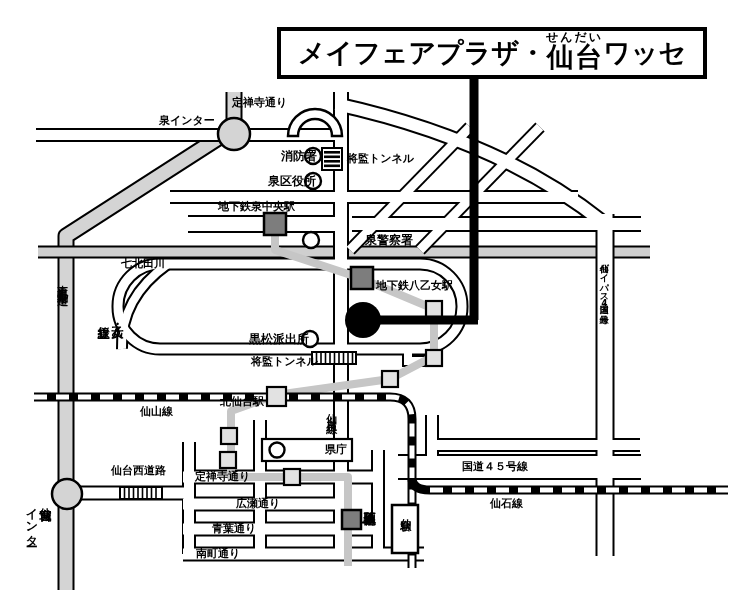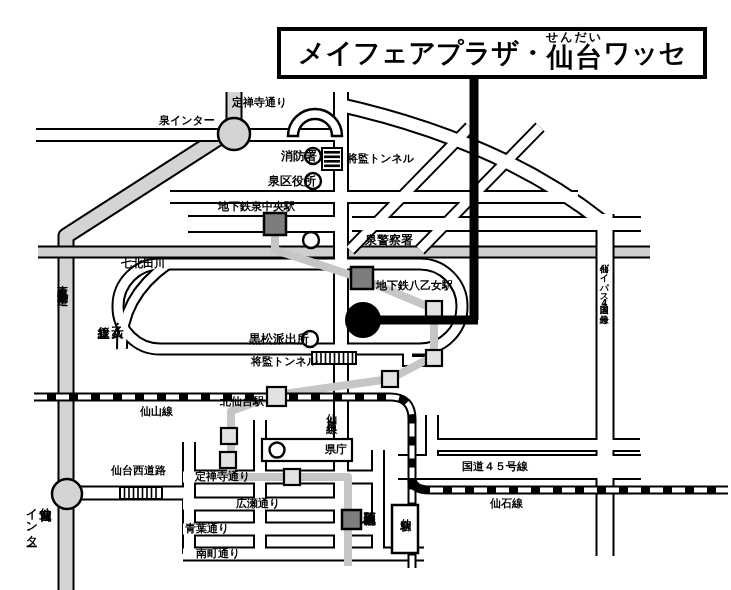--- a/index.html
+++ b/index.html
@@ -197,21 +197,21 @@
   <div class="lbl" style="left:376px;top:280px;">地下鉄八乙女駅</div>
   <div class="lbl sm" style="left:249px;top:333px;">黒松派出所</div>
   <div class="lbl" style="left:251px;top:356px;">将監トンネル</div>
   <div class="lbl" style="left:220px;top:396px;">北仙台駅</div>
   <div class="lbl" style="left:140px;top:406px;">仙山線</div>
   <div class="lbl vert" style="left:324px;top:405px;letter-spacing:3px;">仙台泉線</div>
   <div class="lbl" style="left:290px;top:444px;margin-left:35px;">県庁</div>
   <div class="lbl" style="left:111px;top:465px;">仙台西道路</div>
   <div class="lbl" style="left:195px;top:471px;">定禅寺通り</div>
   <div class="lbl" style="left:196px;top:498px;margin-left:40px;">広瀬通り</div>
-  <div class="lbl" style="left:185px;top:523px;">青葉通り</div>
+  <div class="lbl" style="left:212px;top:523px;">青葉通り</div>
   <div class="lbl" style="left:196px;top:548px;">南町通り</div>
   <div class="lbl" style="left:462px;top:461px;">国道４５号線</div>
   <div class="lbl" style="left:490px;top:498px;">仙石線</div>
   <div class="lbl vert sm" style="left:362px;top:503px;">地下鉄仙台駅</div>
   <div id="sendai-sta-label">仙台駅</div>
   <div class="lbl vert sm" style="left:24px;top:499px;">仙台宮城
 インター</div>
   <div class="lbl vert" style="left:599px;top:257px;font-size:9px;">仙台バイパス・国道4号線</div>
 
 </div>

